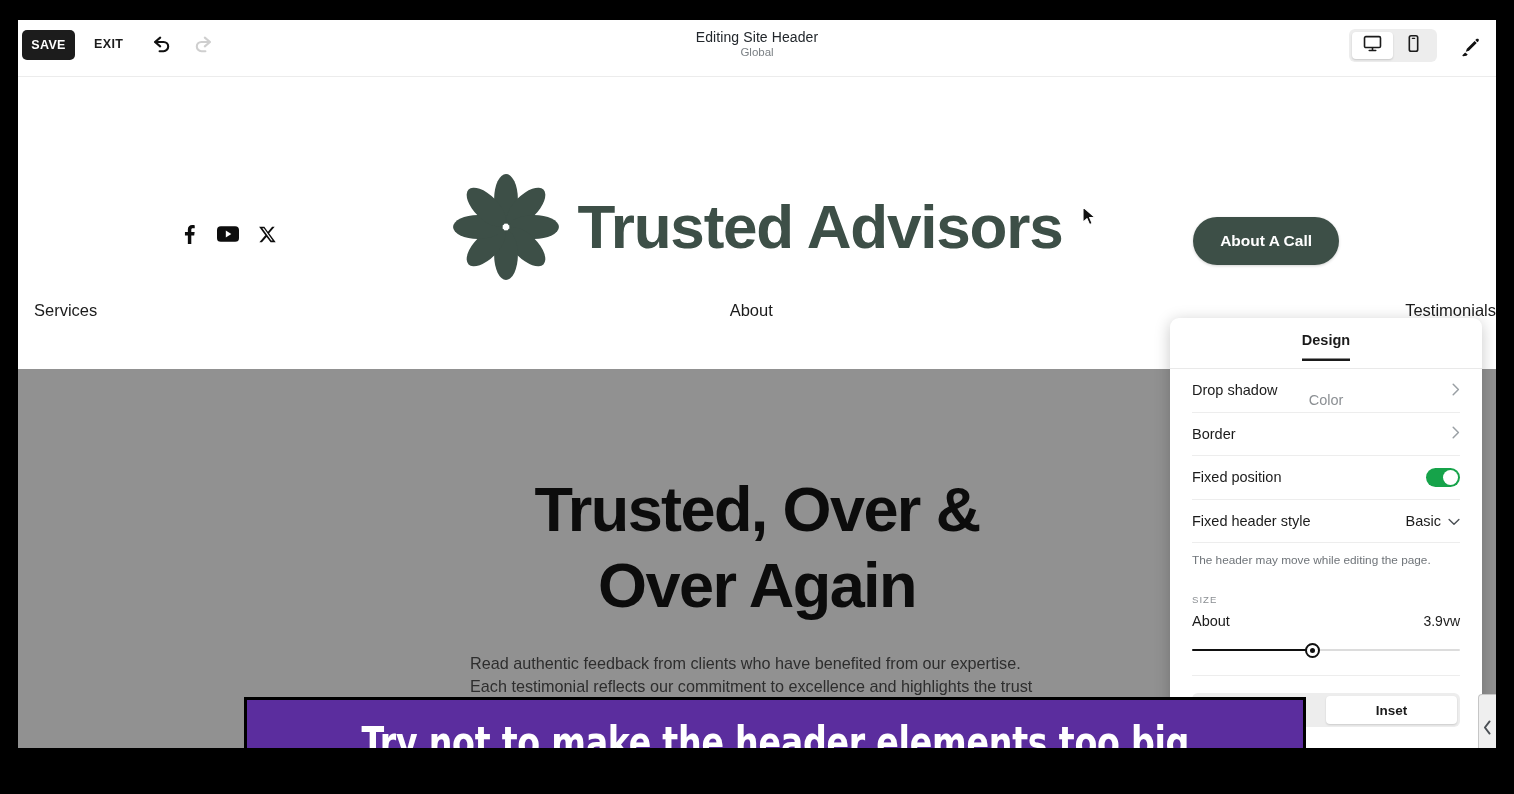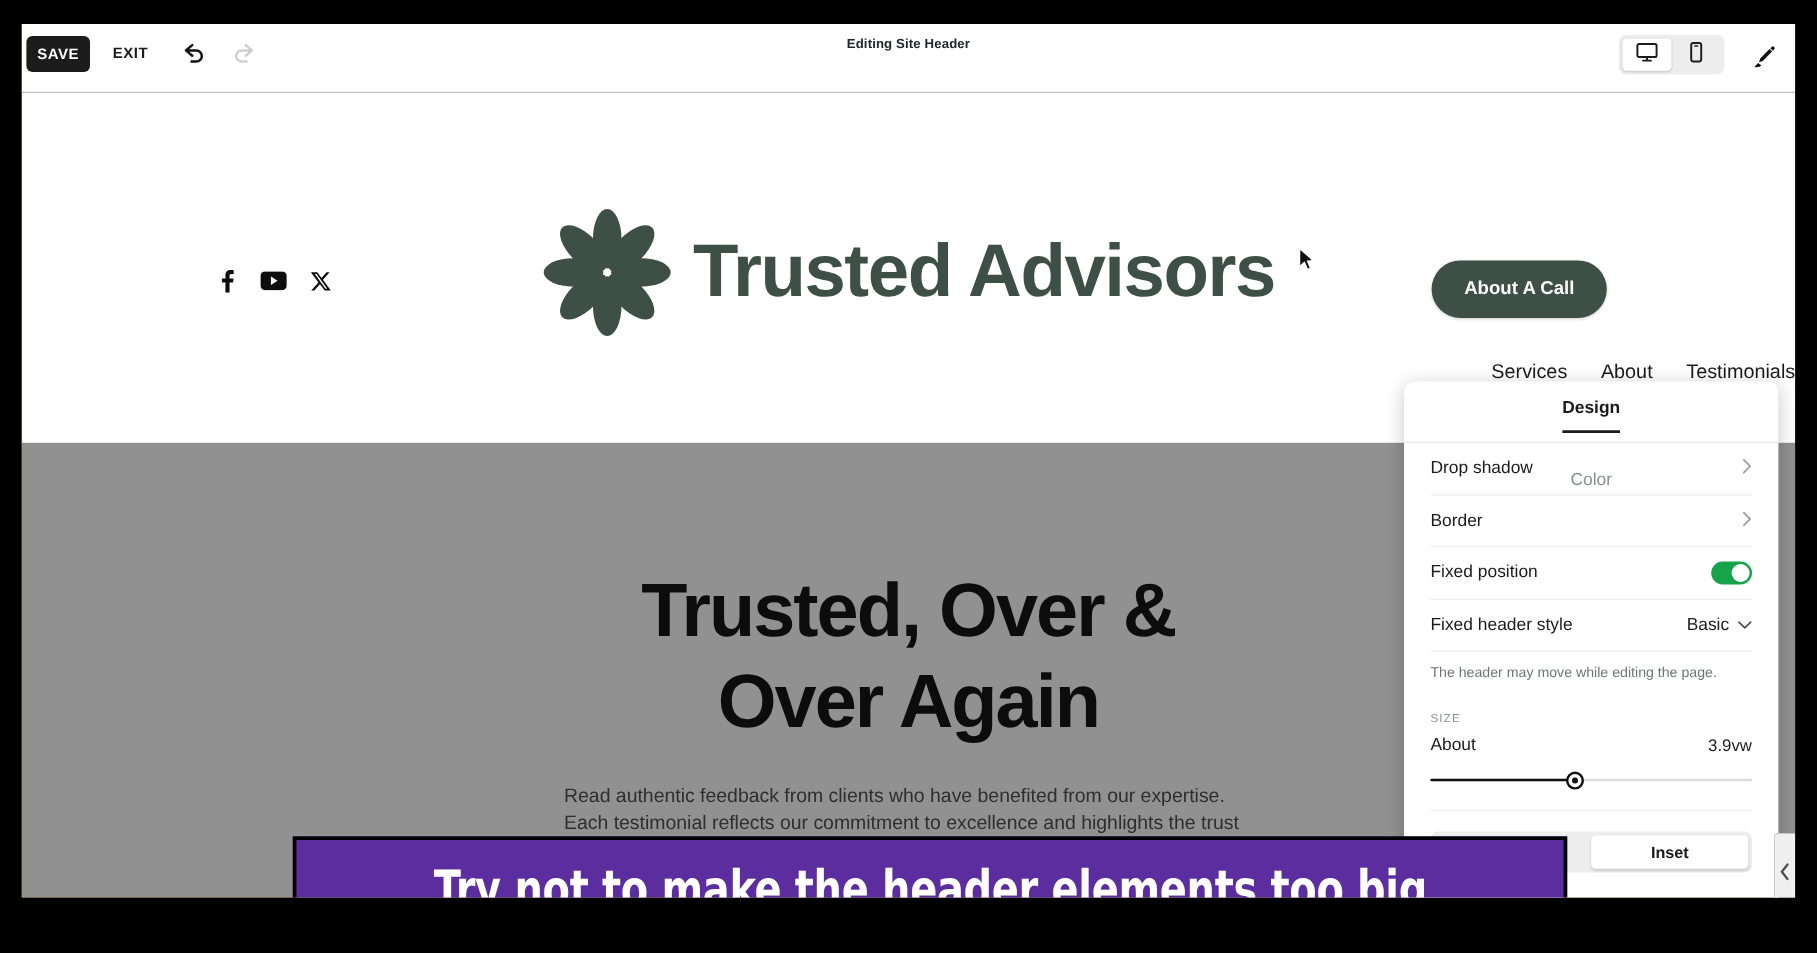--- a/index.html
+++ b/index.html
@@ -56,21 +56,21 @@
   }
   #undo-icon { left: 129px; }
   #redo-icon { left: 172px; }
 
   #doc-title-wrap {
     position: absolute; left: 0; top: 10px;
     width: 1478px; text-align: center;
     pointer-events: none;
   }
   #doc-title {
-    font-size: 11px; font-weight: bold; color: #22272c;
+    font-size: 14px; font-weight: normal; color: #22272c;
     line-height: 15px; letter-spacing: .1px;
   }
   #doc-sub {
     font-size: 11.5px; color: #7b8085;
     line-height: 15px;
   }
 
   #device-toggle {
     position: absolute; right: 59px; top: 9px;
     width: 88px; height: 33px;
@@ -134,21 +134,21 @@
     border-radius: 999px;
     font-size: 15.5px; font-weight: bold;
     display: flex; align-items: center; justify-content: center;
     cursor: pointer;
     box-shadow: 0 1px 3px rgba(0,0,0,.18);
   }
 
   #site-nav {
     position: absolute; left: 0; top: 224px;
     width: 1478px;
-    display: flex; align-items: center; justify-content: flex-end; gap: 28px; padding-left: 16px;
+    display: flex; align-items: center; justify-content: space-between; gap: 28px; padding-left: 16px;
   }
   .nav-link {
     font-size: 16.5px; color: #1b1b1b; cursor: pointer;
   }
   .nav-link.active { text-underline-offset: 3px; }
 
   
   #hero { position: absolute; left: 0; top: 292px; width: 1478px; height: 429px; }
   #hero-title {
     position: absolute; left: 0; top: 102px; width: 1478px;
@@ -316,20 +316,21 @@
       </div>
 
       <div class="hist-icon" id="redo-icon">
         <svg width="22" height="20" viewBox="0 0 22 20" fill="none">
           <path d="M17 6 L11.8 1.6 M17 6 L11.8 10.4 M17 6 H8.4 a4.6 4.6 0 0 0 0 9.2 H12.4" stroke="#cfcfcf" stroke-width="2.1" stroke-linecap="round" stroke-linejoin="round"></path>
         </svg>
       </div>
 
       <div id="doc-title-wrap">
         <div id="doc-title">Editing Site Header</div>
+        <div id="doc-sub">Global</div>
       </div>
 
       <div id="device-toggle">
         <div class="device-seg active">
           <span>
             <svg width="19" height="19" viewBox="0 0 20 20" fill="none">
               <rect x="1.6" y="2.8" width="16.8" height="11.4" rx="1.4" stroke="#1b1b1b" stroke-width="1.7"></rect>
               <path d="M6.6 17.4h6.8" stroke="#1b1b1b" stroke-width="1.7" stroke-linecap="round"></path>
               <path d="M10 14.4v3" stroke="#1b1b1b" stroke-width="1.7"></path>
             </svg>

